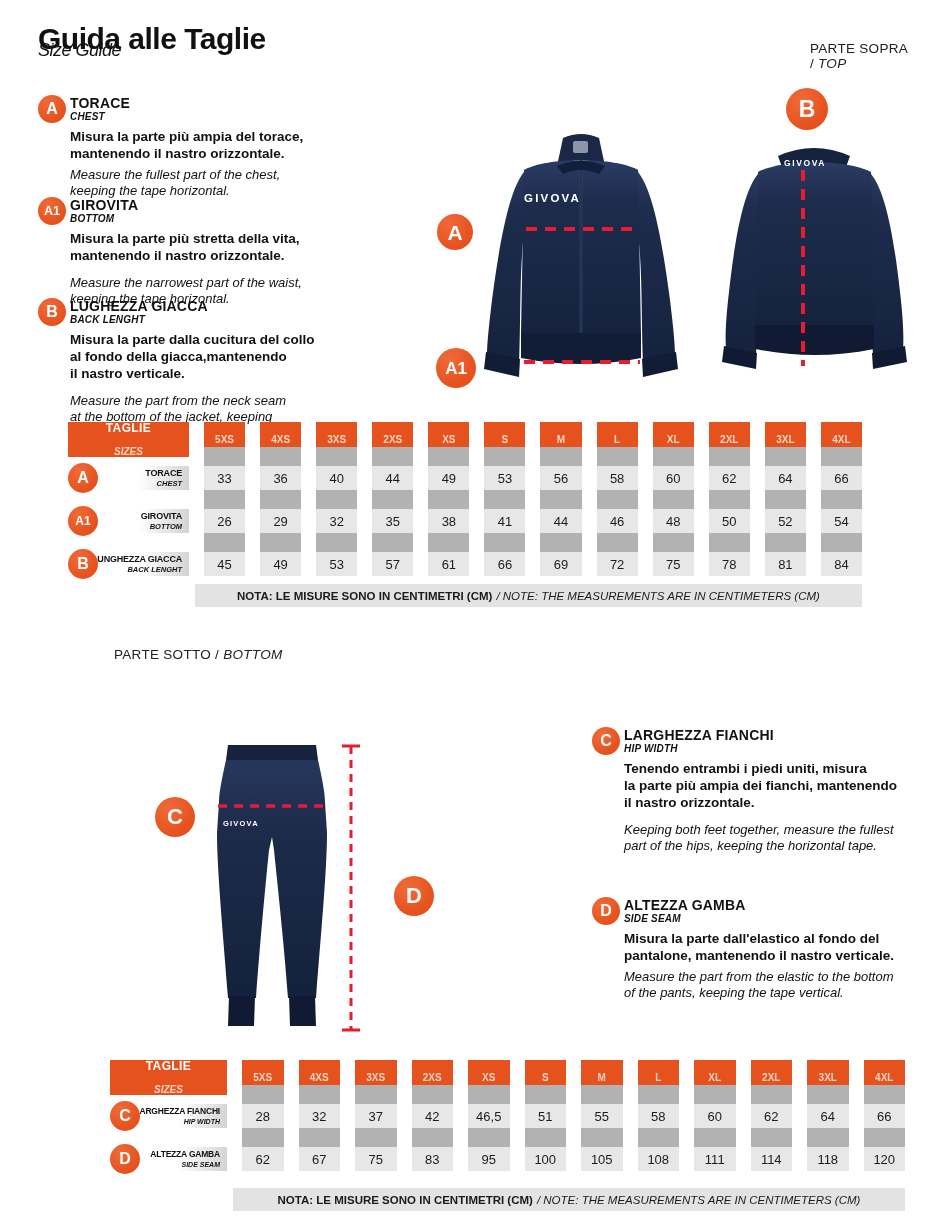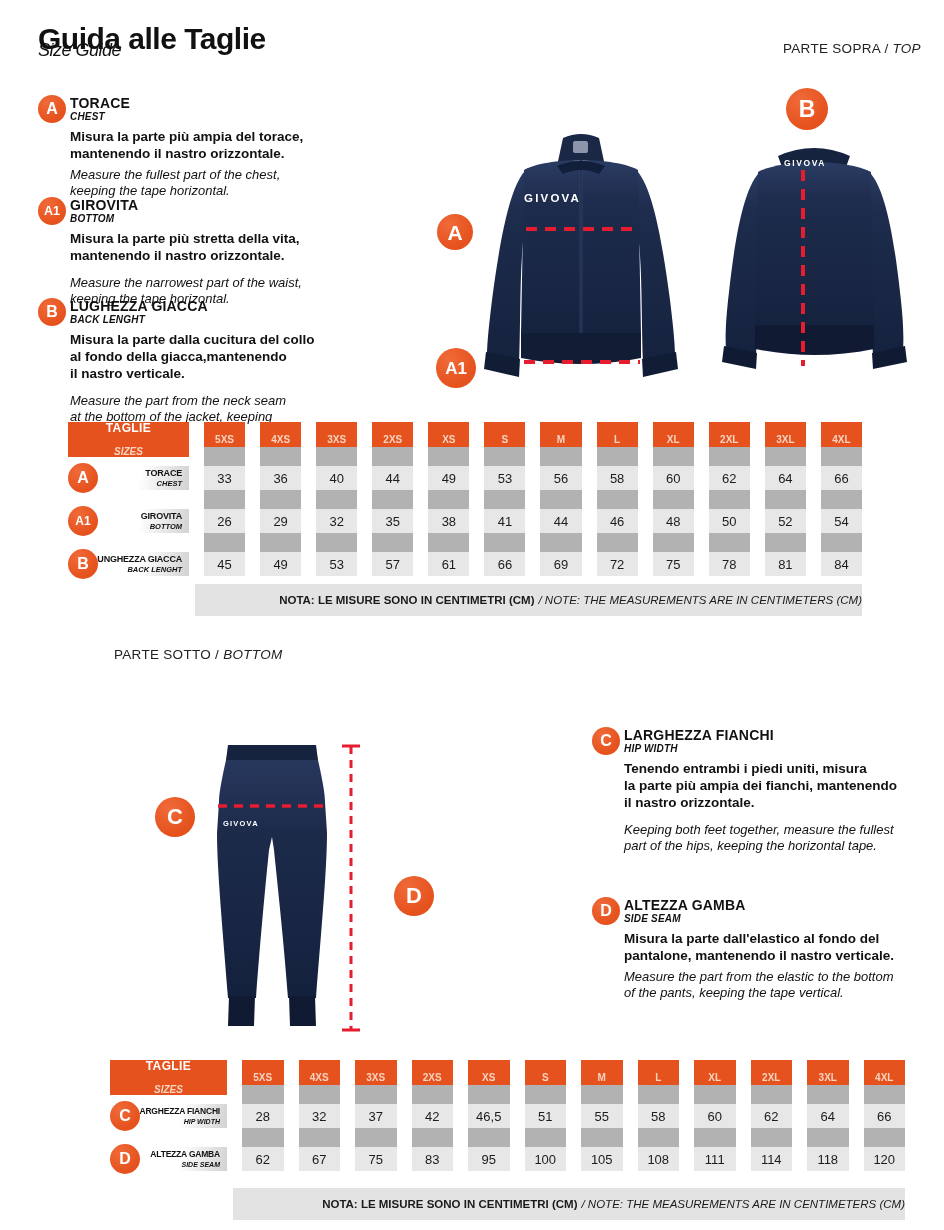--- a/index.html
+++ b/index.html
@@ -5,21 +5,21 @@
   *{margin:0;padding:0;box-sizing:border-box}
   html,body{background:#fff}
   .page{position:relative;width:944px;height:1230px;background:#fff;color:#111;
         font-family:"Liberation Sans",sans-serif;overflow:hidden}
 
   
   .title-it{position:absolute;left:38px;top:22px;font-size:30px;font-weight:bold;letter-spacing:-.5px}
   .title-en{position:absolute;left:38px;top:40px;font-size:18px;font-style:italic;letter-spacing:-.5px}
   .parte{position:absolute;font-size:13.5px;letter-spacing:.3px;color:#222}
   .parte i{font-style:italic;margin-left:4px}
-  .parte-sopra{left:783px;top:41px}
+  .parte-sopra{left:810px;top:41px}
   .parte-sotto{left:114px;top:647px}
 
   
   .badge{position:absolute;display:flex;align-items:center;justify-content:center;border-radius:50%;
          background:radial-gradient(circle at 34% 28%, #f06a39 0%, var(--accent) 68%);
          color:#fff;font-weight:bold;line-height:1}
   .msec .badge{left:0;top:0;width:28px;height:28px;font-size:16px}
   .msec .badge.two{font-size:12.5px}
   .fig-a {left:437px;top:214px;width:36px;height:36px;font-size:21px}
   .fig-a1{left:436px;top:348px;width:40px;height:40px;font-size:17px}
@@ -70,21 +70,21 @@
   .rowlabel{position:absolute;left:31px;right:0;top:0;bottom:0;
             background:linear-gradient(100deg,#ffffff 45%,var(--label-grad) 100%);
             display:flex;flex-direction:column;align-items:flex-end;justify-content:center;
             padding-right:7px;line-height:1;text-align:right}
   .rl-it{font-size:9px;font-weight:bold;letter-spacing:-.2px;white-space:nowrap}
   .rl-en{font-size:7.5px;font-weight:bold;font-style:italic;margin-top:2px;white-space:nowrap}
   .table-bottom .rl-it{font-size:8.5px}
   .table-bottom .rl-en{font-size:7px}
   .note-row{display:grid;column-gap:6px;margin-top:8px}
   .table-bottom .note-row{margin-top:17px}
-  .note{grid-column:2/-1;background:var(--note-bg);height:32px;display:flex;align-items:center;justify-content:flex-end;
+  .note{grid-column:2/-1;background:var(--note-bg);height:23px;display:flex;align-items:center;justify-content:center;
         font-size:11.5px;color:#1a1a1a;white-space:nowrap}
   .note b{font-weight:bold}
   .note i{font-style:italic;margin-left:4px}
 </style>
 </head>
 <body>
 
 <div class="page">
 
   <div class="title-it">Guida alle Taglie</div>

